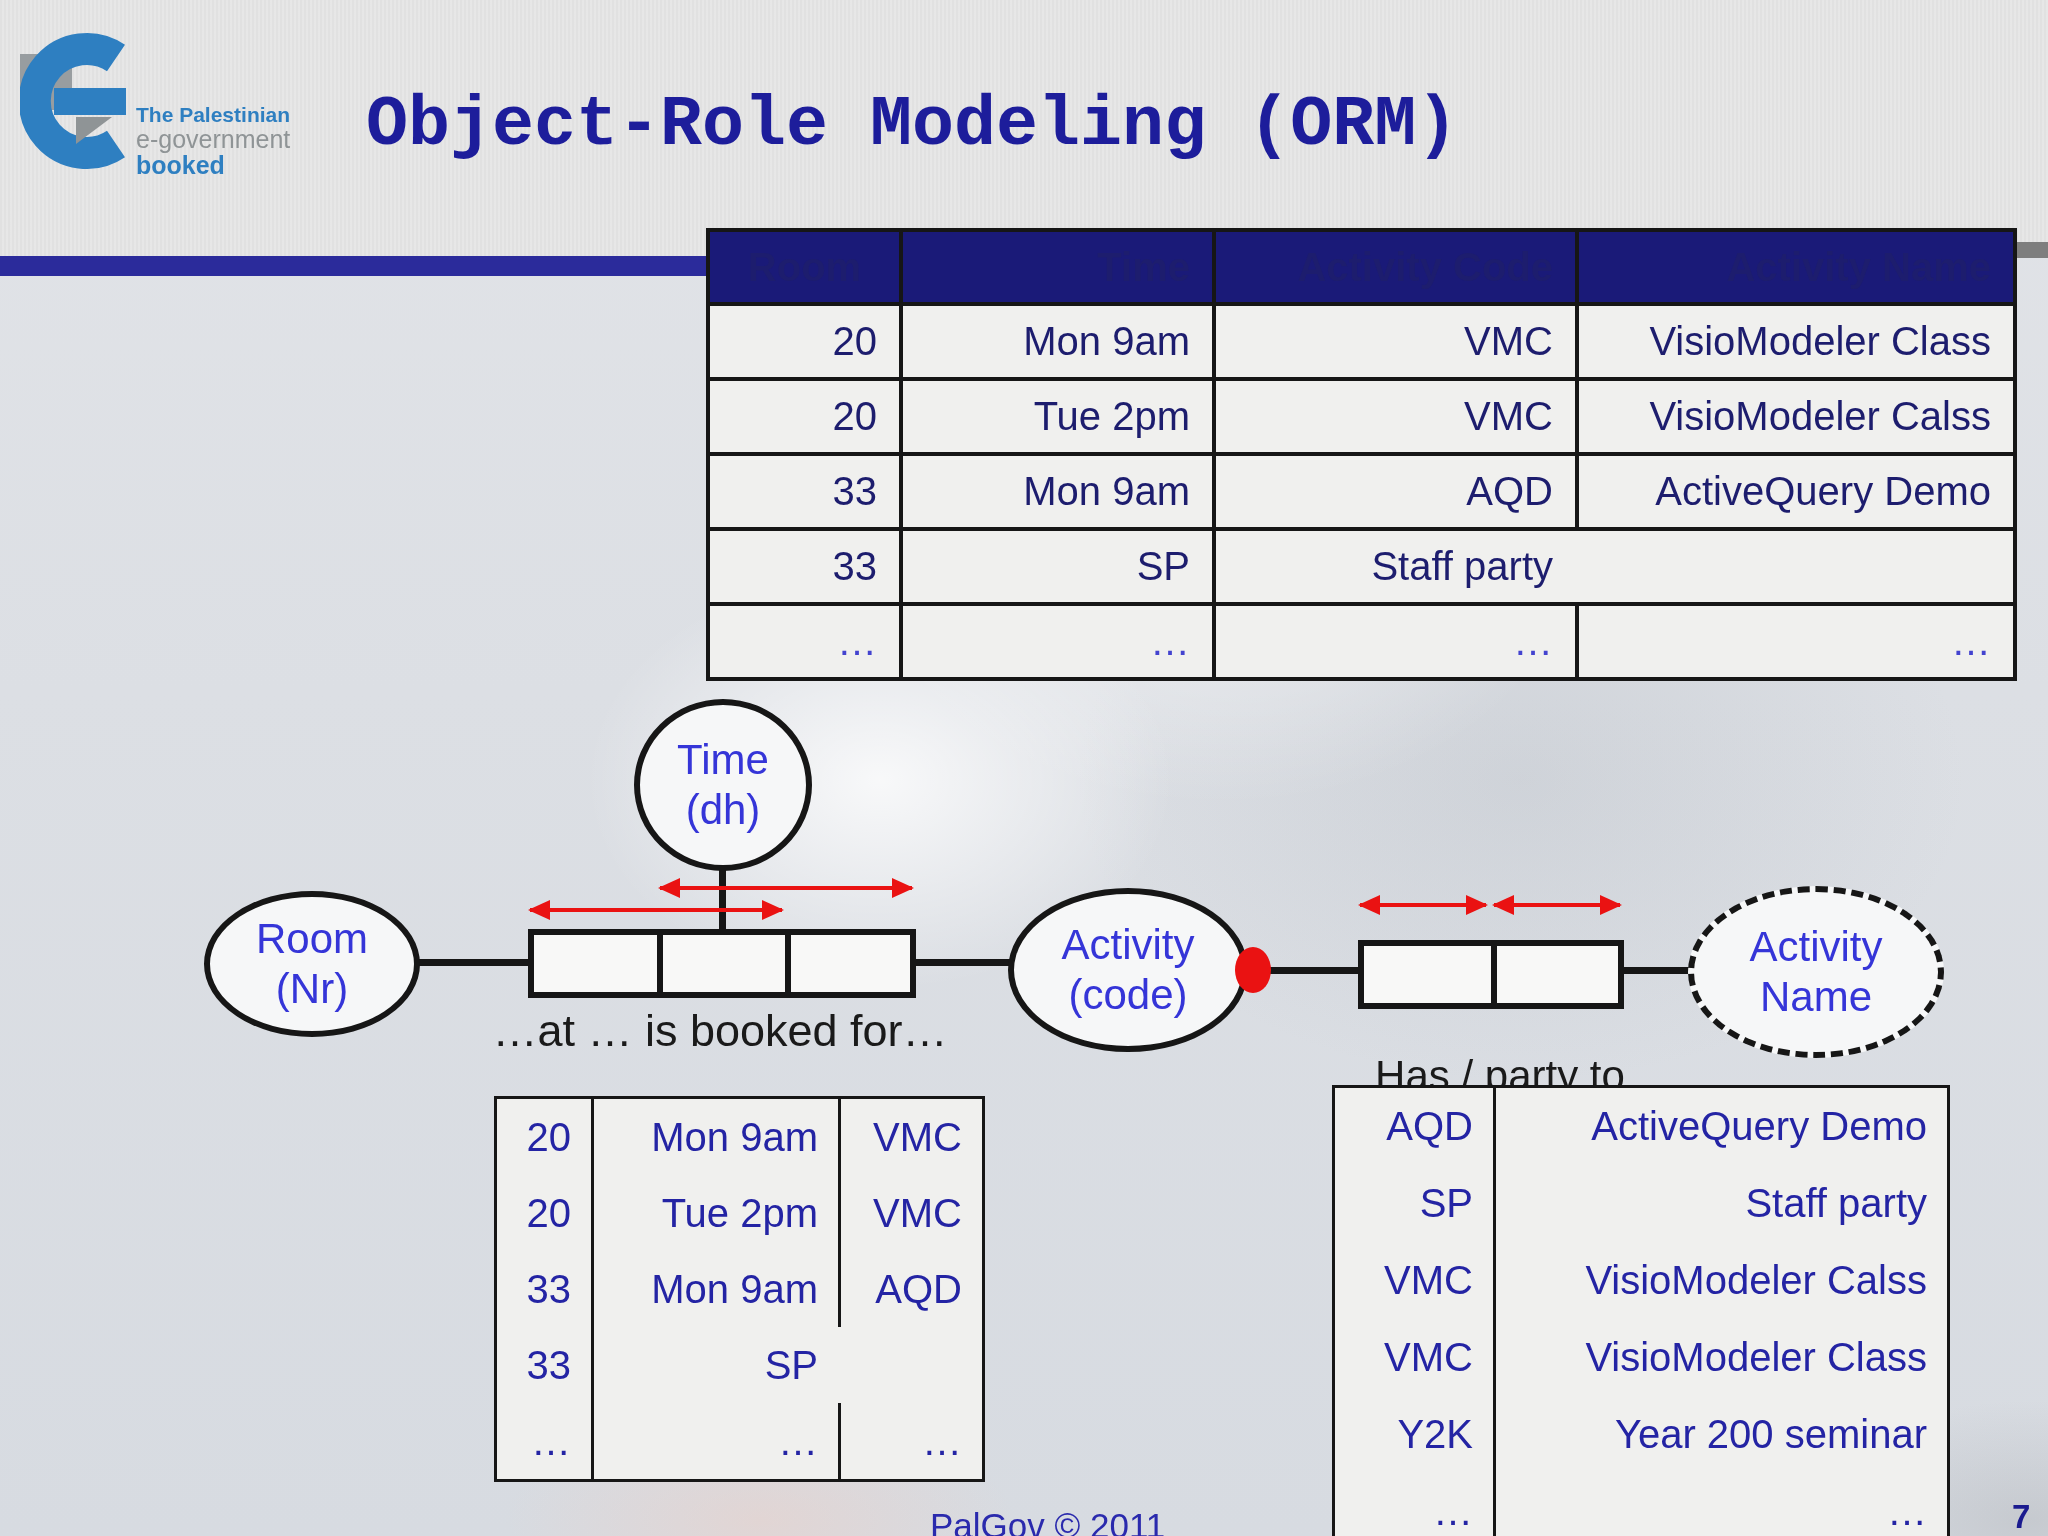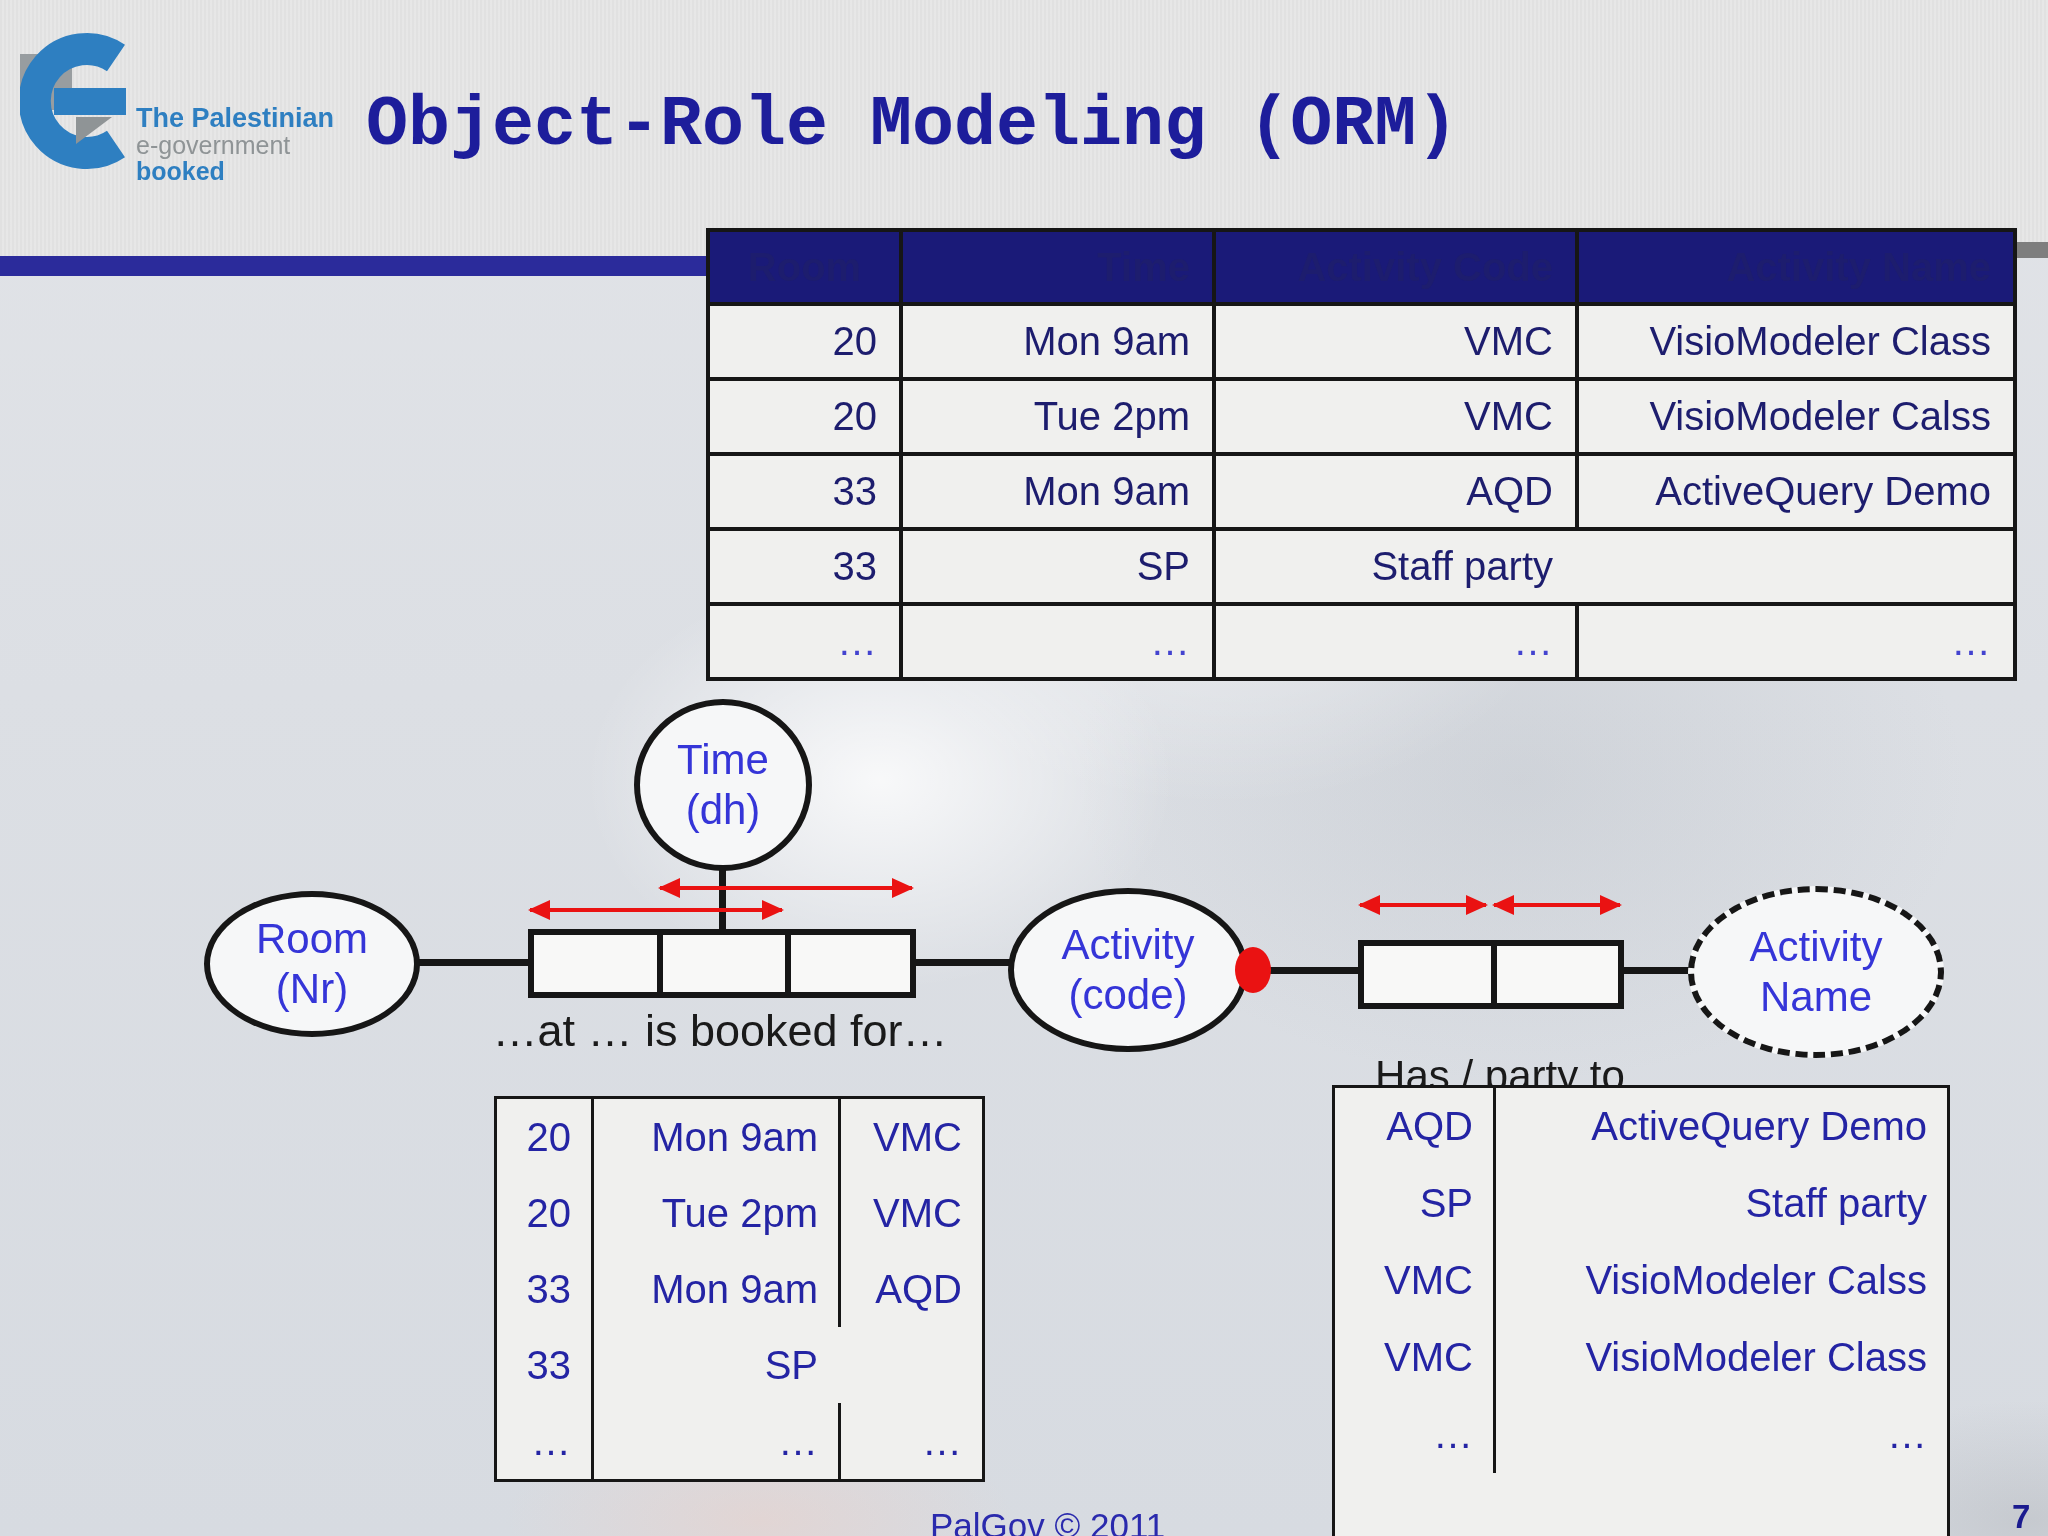--- a/index.html
+++ b/index.html
@@ -18,21 +18,21 @@
     position:absolute; left:0; top:0; width:2048px; height:257px;
     background-image:repeating-linear-gradient(90deg, rgba(0,0,0,0.025) 0 2px, rgba(255,255,255,0.03) 2px 4px);
     background-color:#e6e6e6;
   }
   .navy-bar { position:absolute; left:0; top:256px; width:706px; height:20px; background:#2b2b9b; }
   .gray-bar { position:absolute; left:2016px; top:242px; width:32px; height:16px; background:#7e7e7e; }
 
   
   .logo { position:absolute; left:20px; top:16px; display:flex; align-items:flex-start; }
   .logo-text { margin-left:8px; margin-top:88px; line-height:1.04; }
-  .logo-l1 { color:#2e7fc1; font-size:27px; font-weight:600; }
+  .logo-l1 { color:#2e7fc1; font-size:21px; font-weight:600; }
   .logo-l2 { color:#8f9496; font-size:25px; }
   .logo-l3 { color:#2e7fc1; font-size:25px; font-weight:700; }
 
   .title {
     position:absolute; left:366px; top:86px; margin:0;
     font-size:70px; font-weight:bold; color:#1d1d9b; white-space:nowrap;font-family:Liberation Mono, monospace;
   }
 
   
   .booking-table {
@@ -241,20 +241,24 @@
     </div>
     <div class="fr-row">
       <div>VMC</div>
       <div>VisioModeler  Calss</div>
     </div>
     <div class="fr-row">
       <div>VMC</div>
       <div>VisioModeler Class</div>
     </div>
     <div class="fr-row">
+      <div>Y2K</div>
+      <div>Year 200 seminar</div>
+    </div>
+    <div class="fr-row">
       <div>…</div>
       <div>…</div>
     </div>
   </div>
 
   <div class="credit">PalGov © 2011</div>
   <div class="pagenum">7</div>
 </div>
 
 </body></html>

